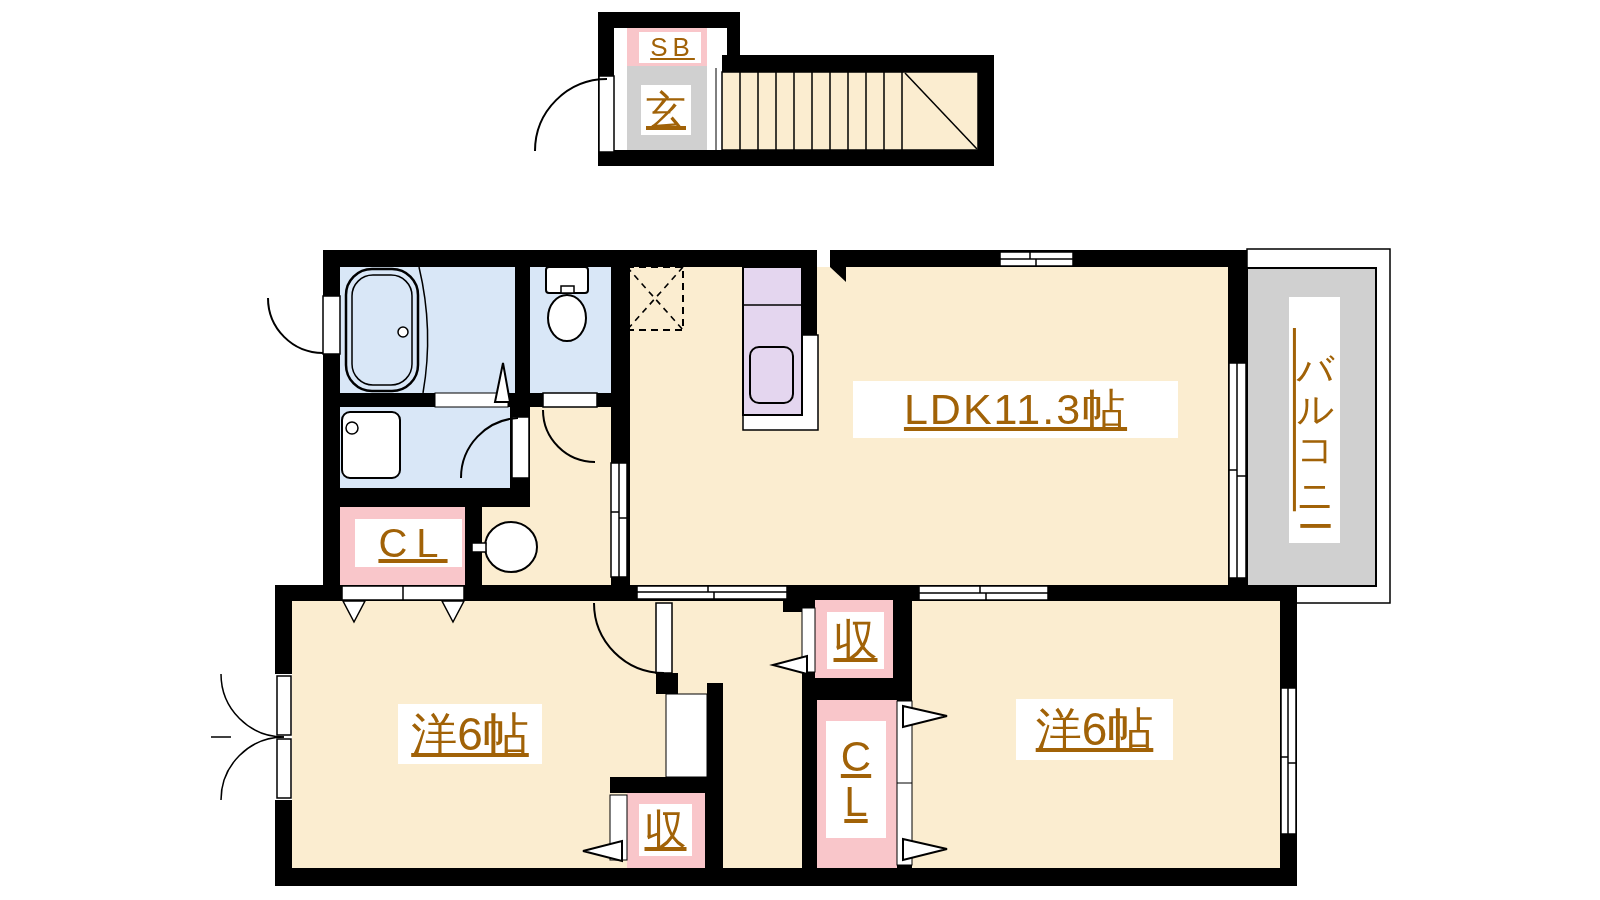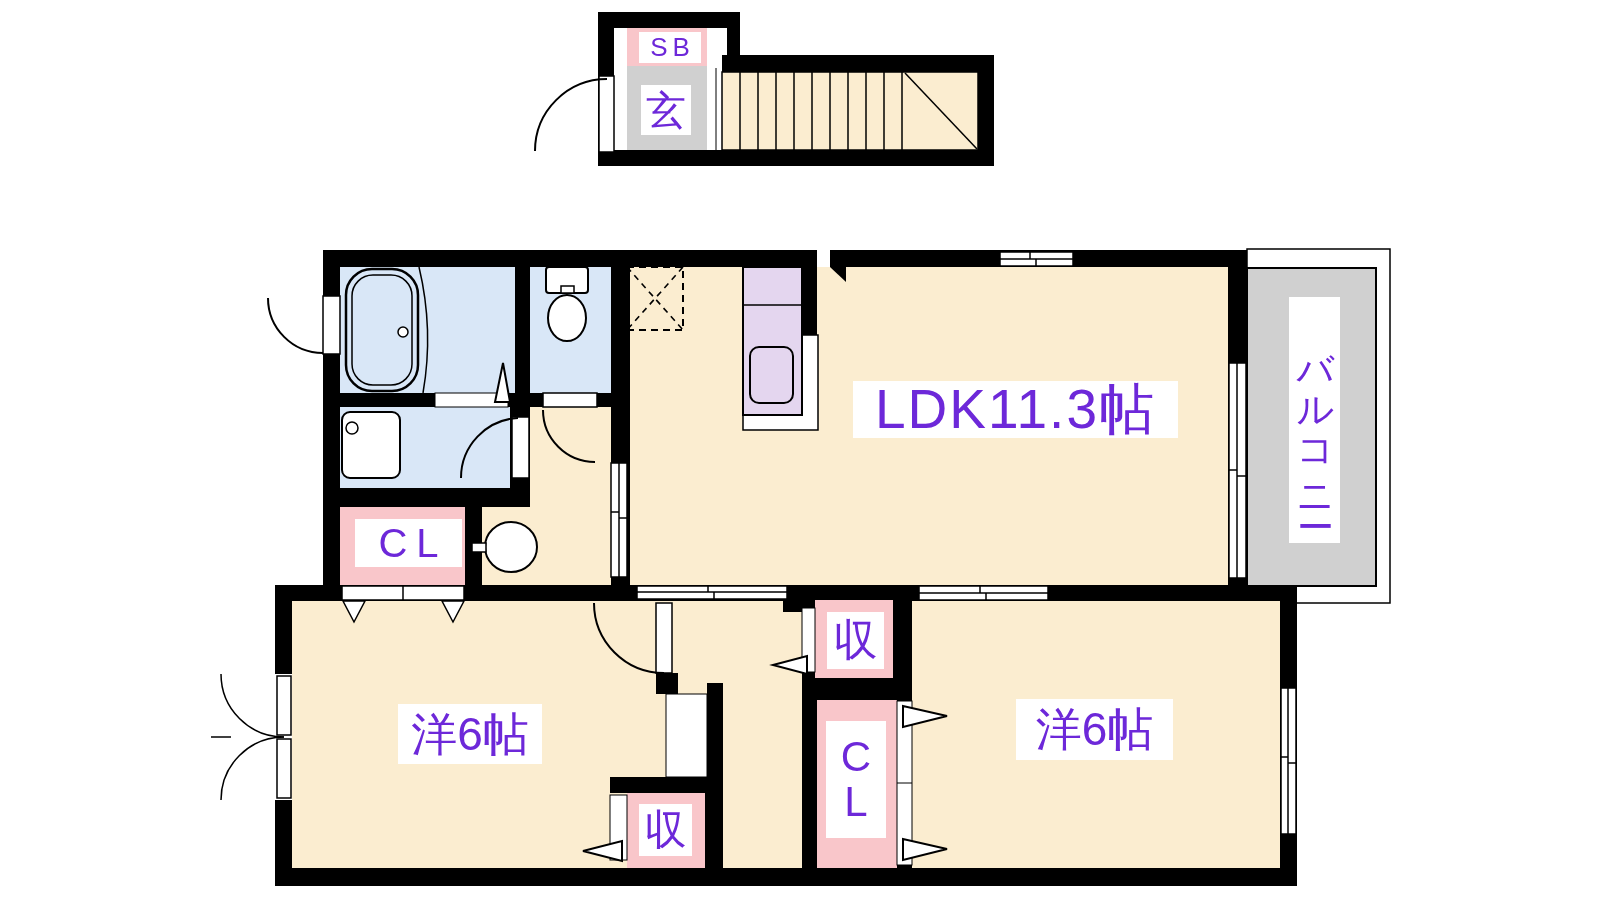--- a/index.html
+++ b/index.html
@@ -16,24 +16,24 @@
   .f-white{fill:#fff;}
   .f-none{fill:none;}
   
   .s1{stroke:#000;stroke-width:1;}
   .s15{stroke:#000;stroke-width:1.5;}
   .s2{stroke:#000;stroke-width:2;}
   .s25{stroke:#000;stroke-width:2.5;}
   .dash{stroke:#000;stroke-width:2;stroke-dasharray:7 5;fill:none;}
   .dashl{stroke:#000;stroke-width:1.6;stroke-dasharray:6 5;}
   
-  .lbl{position:absolute;background:#fff;color:#6d28d9;display:flex;align-items:center;justify-content:center;line-height:1.05;}
+  .lbl{position:absolute;background:#fff;color:#a16207;display:flex;align-items:center;justify-content:center;line-height:1.05;text-decoration:underline;}
   .lbl-sb{left:639px;top:32px;width:57px;height:31px;font-size:26px;letter-spacing:5px;padding-left:5px;}
   .lbl-gen{left:641px;top:85px;width:50px;height:50px;font-size:40px;}
-  .lbl-ldk{left:853px;top:381px;width:325px;height:57px;font-size:55px;letter-spacing:2px;text-align:right;}
+  .lbl-ldk{left:853px;top:381px;width:325px;height:57px;font-size:43px;letter-spacing:2px;text-align:right;}
   .lbl-balcony{left:1289px;top:297px;width:51px;height:246px;font-size:37px;
                writing-mode:vertical-rl;text-orientation:upright;letter-spacing:3px;}
   .lbl-cl-hall{left:355px;top:519px;width:98px;height:48px;font-size:40px;letter-spacing:9px;padding-left:9px;text-align:center;}
   .lbl-bed1{left:398px;top:704px;width:144px;height:60px;font-size:46px;}
   .lbl-bed2{left:1016px;top:699px;width:157px;height:61px;font-size:46px;}
   .lbl-shu-low{left:639px;top:804px;width:53px;height:52px;font-size:42px;}
   .lbl-shu-up{left:827px;top:612px;width:57px;height:57px;font-size:44px;}
   .lbl-cl-east{left:826px;top:721px;width:60px;height:117px;font-size:42px;white-space:pre-line;text-align:center;}
 </style>
 </head>

